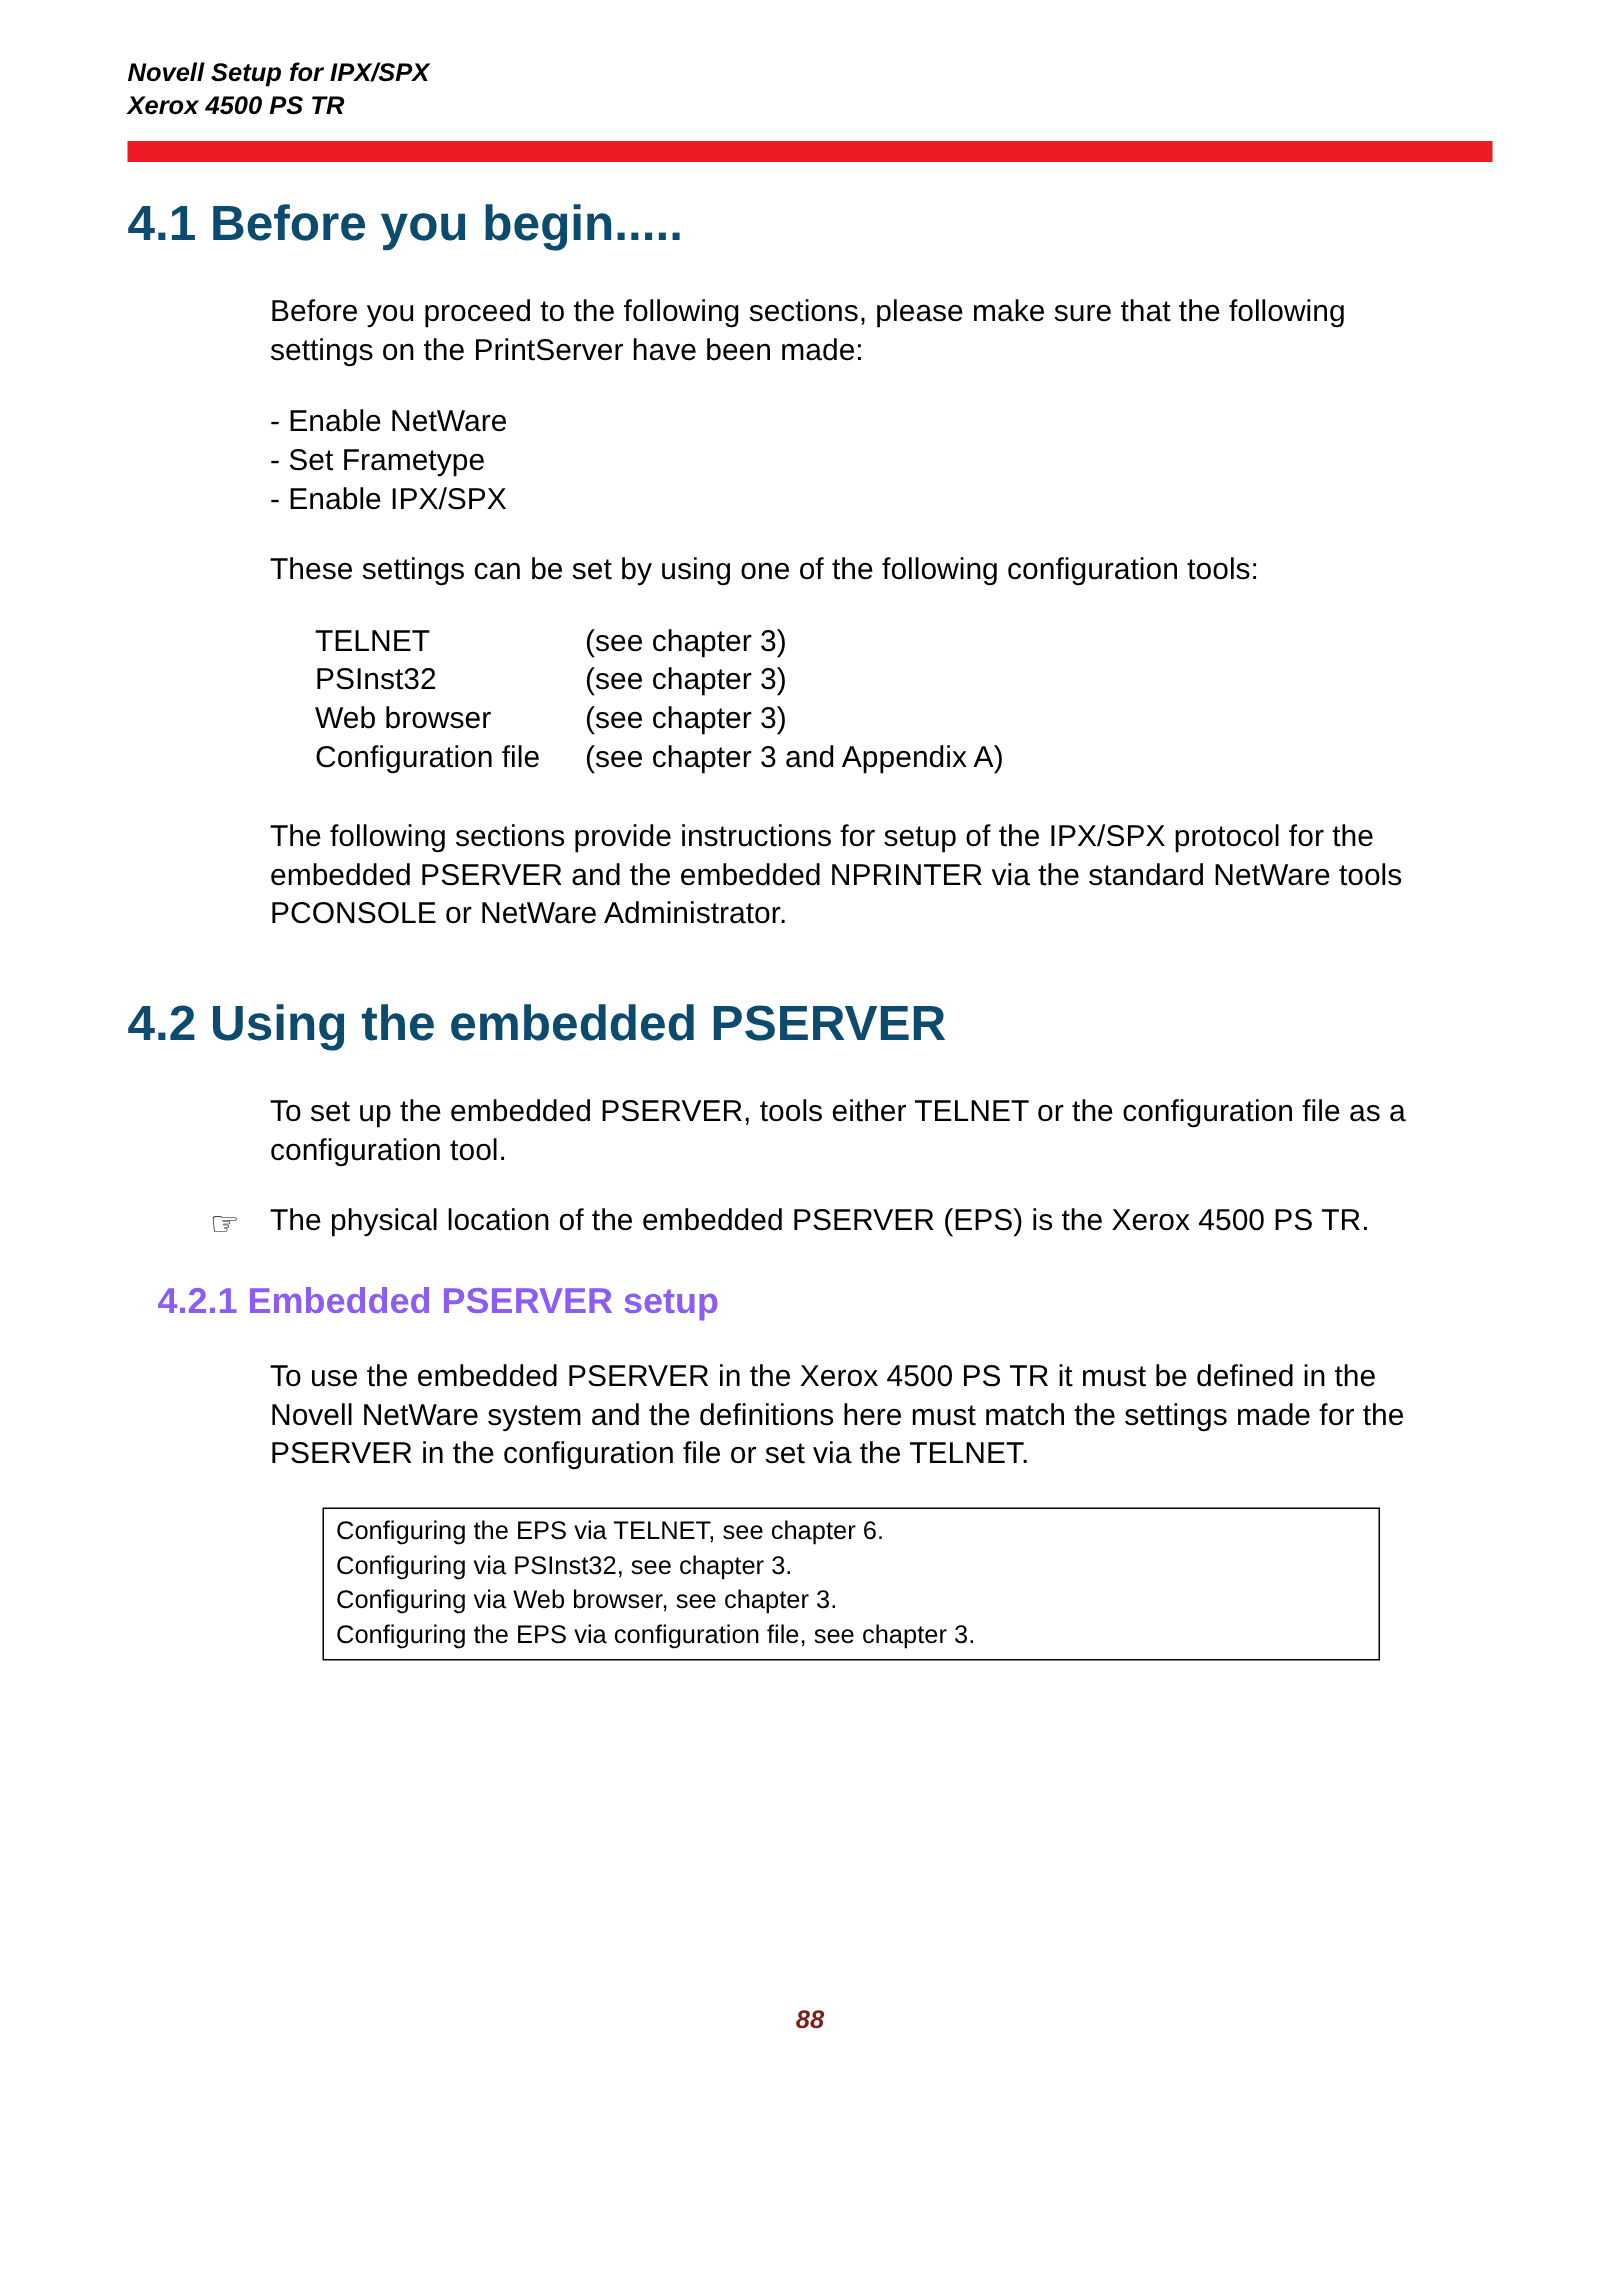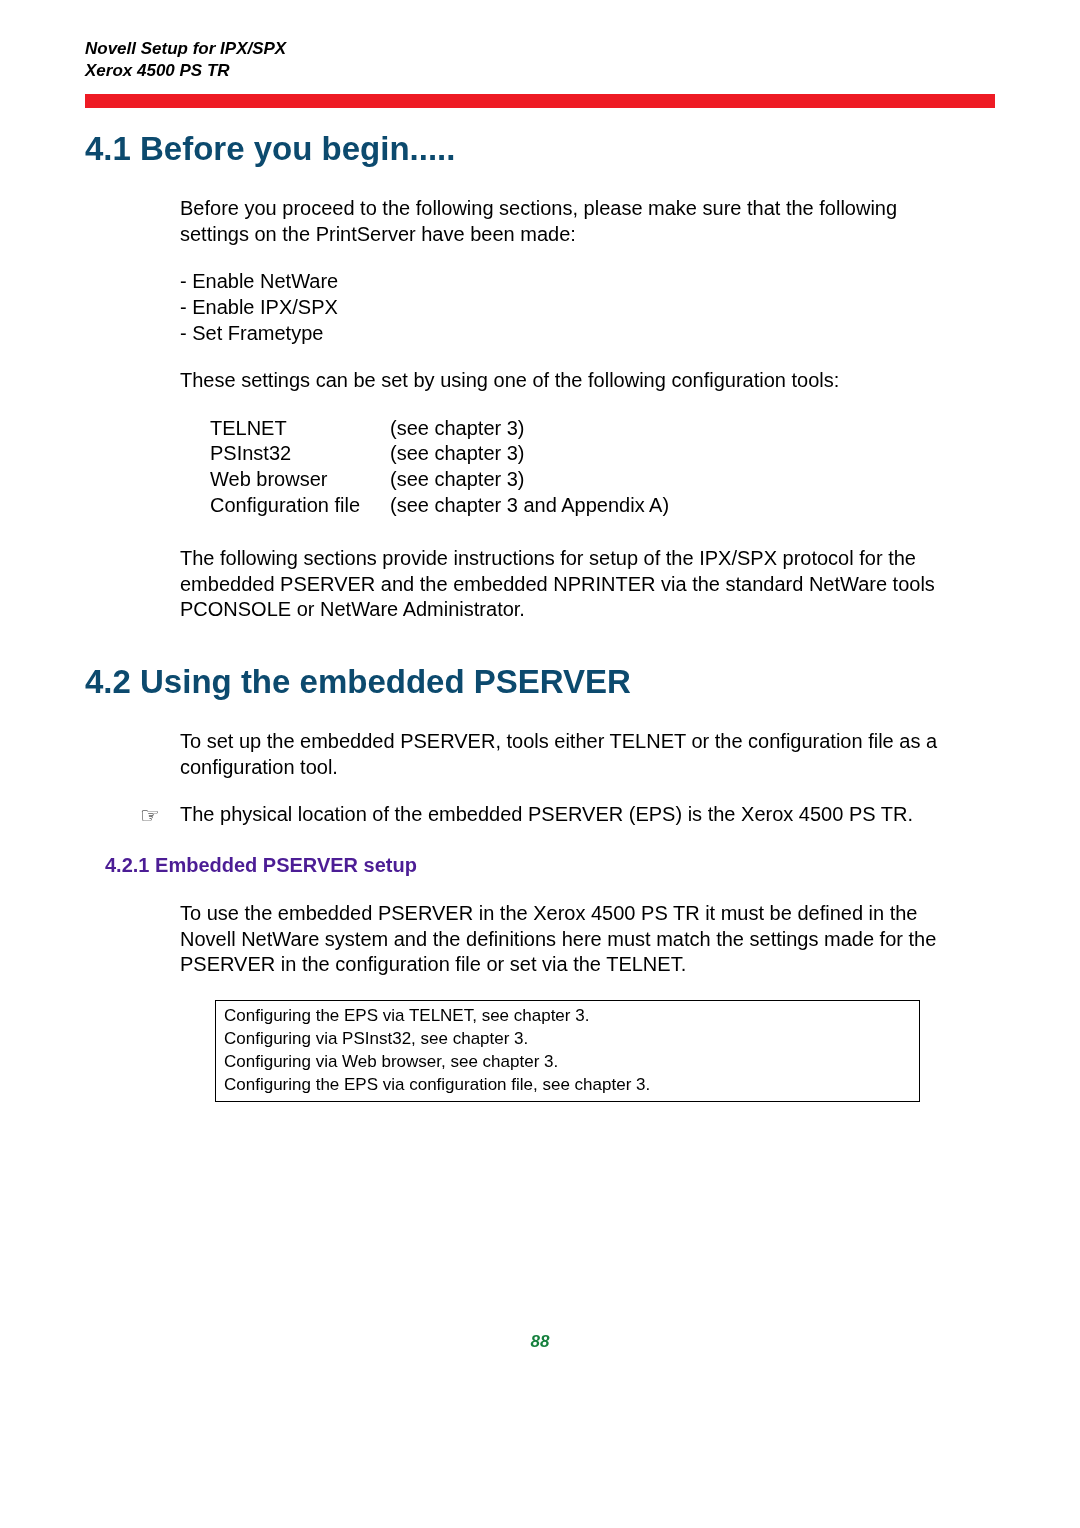--- a/index.html
+++ b/index.html
@@ -57,37 +57,37 @@
     font-size: 20px;
     line-height: 1.28;
     margin-bottom: 24px;
   }
   .hand-icon {
     width: 40px;
     font-size: 22px;
     flex-shrink: 0;
   }
   h2.subsec {
-    color: #4c1d95;
-    font-size: 20px;
+    color: #8b5cf6;
+    font-size: 24px;
     font-weight: bold;
     margin: 0 0 24px 0;
     margin-left: 20px;
   }
   .boxed {
     border: 1px solid #000;
     margin-left: 130px;
     margin-right: 75px;
     padding: 4px 8px;
     font-size: 17px;
     line-height: 1.35;
   }
   .page-num {
     text-align: center;
-    color: #15803d;
+    color: #7f1d1d;
     font-weight: bold;
     font-style: italic;
     font-size: 17px;
     margin-top: 230px;
   }
   .italic { }
 </style>
 </head>
 <body>
 
@@ -102,22 +102,22 @@
 
   <h1 class="sec">4.1 Before you begin.....</h1>
 
   <div class="body-indent">
     <div class="para">
       <span>Before you proceed to the following sections, please make sure that the following settings on the </span><span class="italic">PrintServer</span><span> have been made:</span>
     </div>
 
     <div class="bold-list">
       <div>- Enable NetWare</div>
+      <div>- Set Frametype</div>
       <div>- Enable IPX/SPX</div>
-      <div>- Set Frametype</div>
     </div>
 
     <div class="para">These settings can be set by using one of the following configuration tools:</div>
 
     <div class="tools-table">
       <div class="tools-row">
         <div class="tools-col1">TELNET</div>
         <div class="tools-col2">(see chapter 3)</div>
       </div>
       <div class="tools-row">
@@ -152,20 +152,20 @@
 
   <h2 class="subsec">4.2.1 Embedded PSERVER setup</h2>
 
   <div class="body-indent">
     <div class="para">
       <span>To use the embedded PSERVER in the </span><span class="italic">Xerox 4500 PS TR</span><span> it must be defined in the Novell NetWare system and the definitions here must match the settings made for the PSERVER in the configuration file or set via the TELNET.</span>
     </div>
   </div>
 
   <div class="boxed">
-    <div>Configuring the EPS via TELNET, see chapter 3.</div>
+    <div>Configuring the EPS via TELNET, see chapter 6.</div>
     <div>Configuring via PSInst32, see chapter 3.</div>
     <div>Configuring via Web browser, see chapter 3.</div>
     <div>Configuring the EPS via configuration file, see chapter 3.</div>
   </div>
 
   <div class="page-num">88</div>
 </div>
 
 </body></html>

